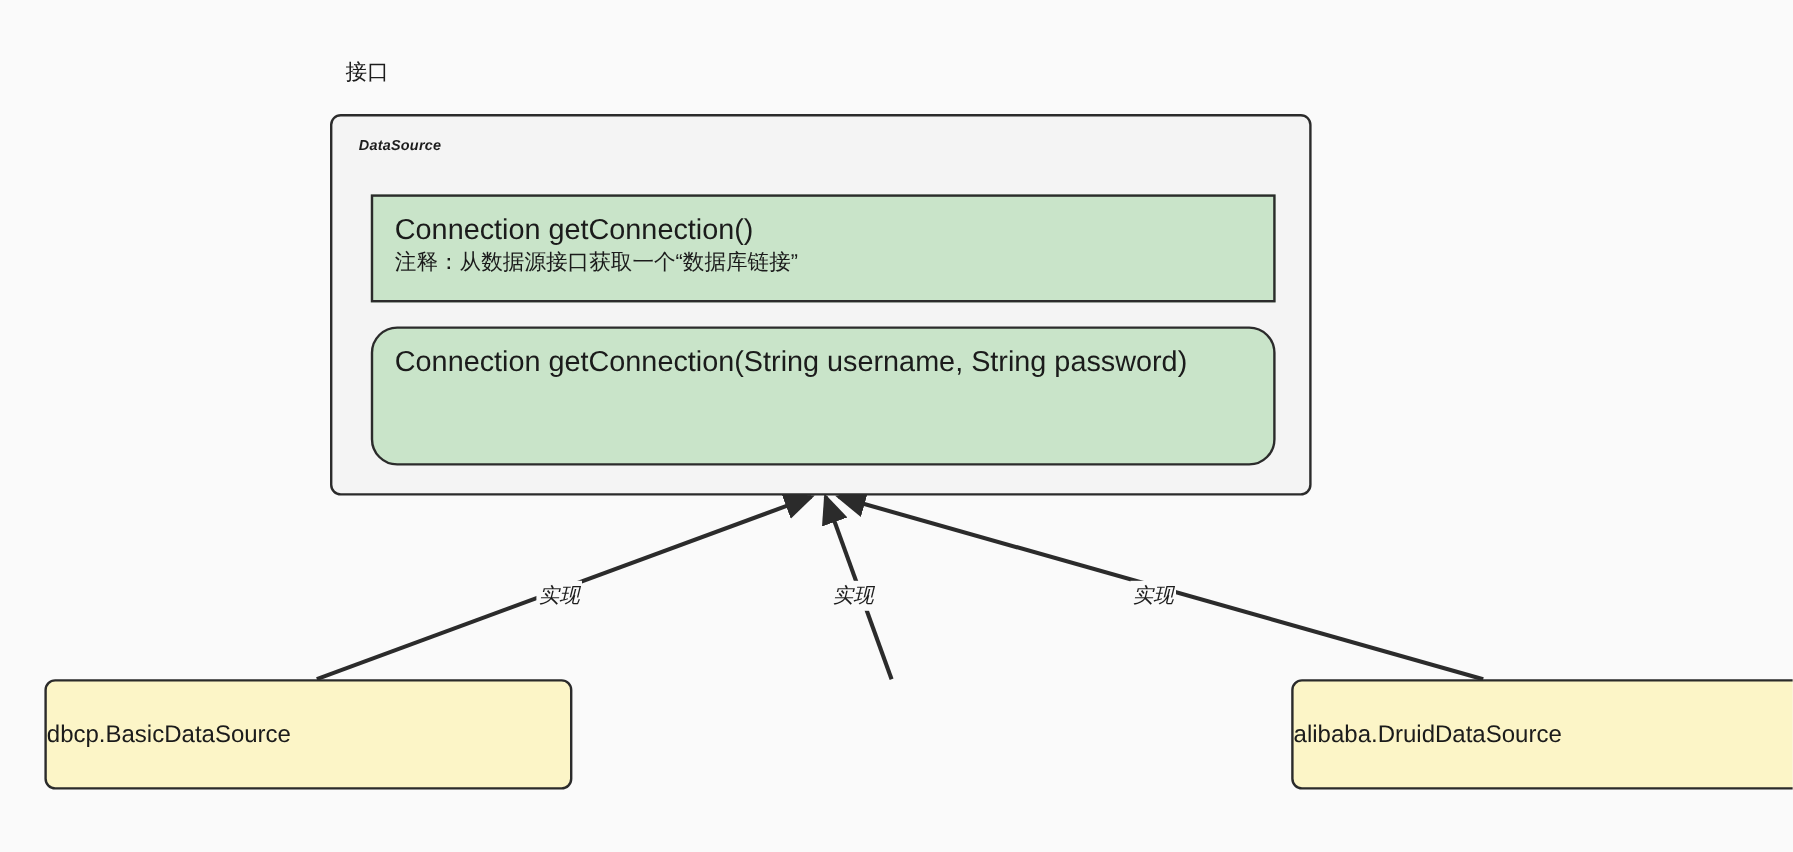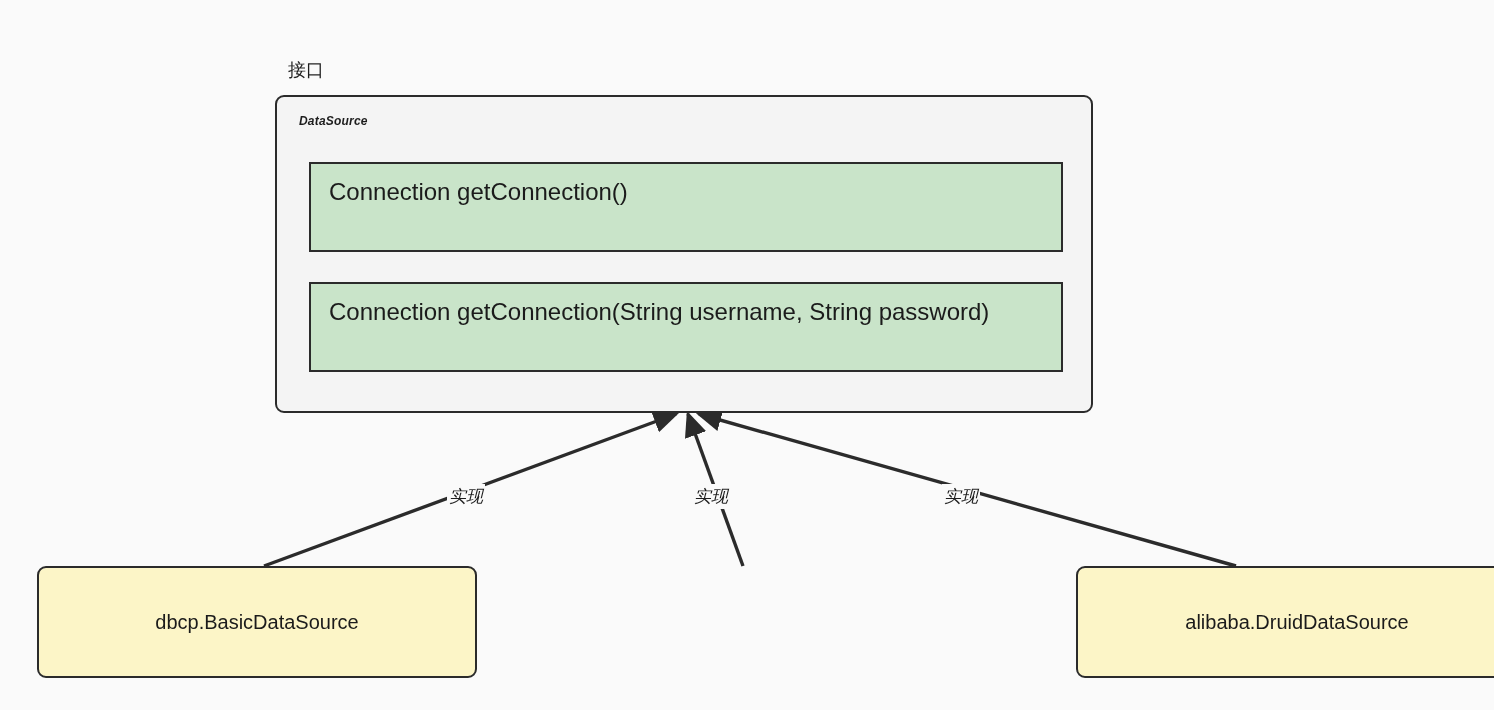--- a/index.html
+++ b/index.html
@@ -55,58 +55,57 @@
   .method-box {
     position: absolute;
     left: 32px;
     width: 754px;
     box-sizing: border-box;
     background: #c9e4c9;
     border: 2.5px solid #2b2b2b;
     padding: 14px 16px 14px 18px;
   }
   #method-box-0 { top: 65px; height: 90px; }
-  #method-box-1 { top: 185px; height: 90px; }
+  #method-box-1 { top: 175px; height: 116px; border-radius: 22px; }
   .method-signature {
     font-size: 24px;
     color: #1b1b1b;
     line-height: 27px;
     white-space: nowrap;
   }
   .method-note {
     font-size: 18px;
     color: #1b1b1b;
     line-height: 27px;
     white-space: nowrap;
   }
 
   
   #stereotype-label {
     position: absolute;
     left: 288px;
-    top: 58px;
+    top: 48px;
     font-size: 18px;
     color: #1d1d1d;
     z-index: 2;
     white-space: nowrap;
     text-align: center;
   }
 
   
   .impl-node {
     position: absolute;
     top: 566px;
-    height: 112px;
+    height: 92px;
     box-sizing: border-box;
     background: #fcf5c7;
     border: 2.5px solid #2b2b2b;
     border-radius: 9px;
     display: flex;
     align-items: center;
-    justify-content: center;
     z-index: 2;
   }
   #impl-node-0 { left: 37px;   width: 440px; }
   #impl-node-1 { left: 521px;  width: 442px; }
   #impl-node-2 { left: 1076px; width: 442px; }
   .impl-label {
     font-size: 20px;
     color: #1b1b1b;
     white-space: nowrap;
   }
@@ -145,20 +144,21 @@
     <line x1="1236" y1="566" x2="699" y2="414" stroke="#2b2b2b" stroke-width="3.4" marker-end="url(#arrow-solid)"></line>
   </svg>
 
   <div id="stereotype-label">接口</div>
 
   <div id="interface-node">
     <div id="interface-title">DataSource</div>
 
     <div id="method-box-0" class="method-box">
       <div class="method-signature">Connection getConnection()</div>
+      <div class="method-note">注释：从数据源接口获取一个“数据库链接”</div>
     </div>
 
     <div id="method-box-1" class="method-box">
       <div class="method-signature">Connection getConnection(String username, String password)</div>
     </div>
   </div>
 
   <div id="impl-node-0" class="impl-node">
     <span class="impl-label">dbcp.BasicDataSource</span>
   </div>

